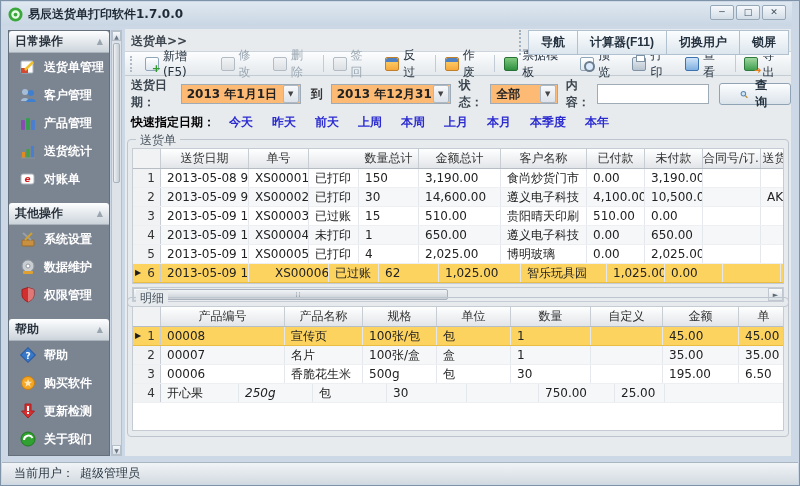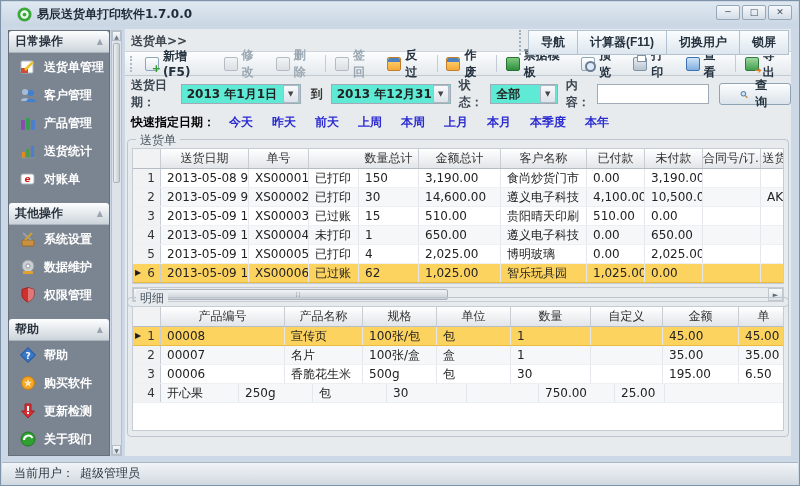--- a/index.html
+++ b/index.html
@@ -2,22 +2,22 @@
 <html><head>
 <meta charset="utf-8">
 <style>
   * { margin:0; padding:0; box-sizing:border-box; }
   html,body { width:800px; height:486px; font-family:"DejaVu Sans","Liberation Sans",sans-serif; }
   body { position:relative; background:#b9c9d9; overflow:hidden; }
 
   .window { position:absolute; inset:0; background:#ccd8e5; border:1px solid #7e93a8; }
 
   
-  .titlebar { position:absolute; left:1px; right:1px; top:1px; height:24px;
-    display:flex; align-items:center; padding-left:15px; font-size:12px; color:#1e2a36;
+  .titlebar { position:absolute; left:1px; right:7px; top:1px; height:24px;
+    display:flex; align-items:center; padding-left:6px; font-size:12px; color:#1e2a36;
     background:linear-gradient(#dfe8f1,#c9d6e3); }
   .titlebar .app-title { margin-left:5px; font-weight:bold; }
   .win-controls { position:absolute; right:6px; top:3px; display:flex; gap:2px; }
   .win-controls span { width:24px; height:15px; border:1px solid #96a7b8; border-radius:2px;
     background:linear-gradient(#f6f9fc,#d3dde7); font-size:9px; line-height:13px; text-align:center; color:#41505e; }
 
   
   .chrome-btns { position:absolute; top:29px; right:10px; display:flex; z-index:5; }
   .chrome-btns .grip { width:5px; border-left:2px dotted #9fb0c0; margin-right:4px; }
   .chrome-btns .cbtn { padding:3px 12px; font-size:12px; color:#24313e; font-weight:bold;
@@ -43,21 +43,21 @@
   .side-scroll .up { top:0; } .side-scroll .down { bottom:0; }
   .side-scroll .sthumb { position:absolute; left:1px; right:1px; top:12px; height:140px;
     background:linear-gradient(90deg,#eef1f4,#c6cdd4); border:1px solid #a9b3bd; border-radius:2px; }
 
   
   .main { position:absolute; left:124px; right:8px; top:28px; bottom:29px; background:#e7ebee; }
   .breadcrumb { position:absolute; top:4px; left:6px; font-size:12px; font-weight:bold; color:#3c4document;4a; color:#3c444d; }
 
   
   .toolbar { position:absolute; top:22px; left:0; right:0; height:25px; display:flex; align-items:center;
-    background:linear-gradient(#fcfdfe,#e4e9ed); border-top:1px solid #cdd4db; border-bottom:1px solid #c3cbd3; padding-left:4px;font-weight:bold; }
+    background:linear-gradient(#fcfdfe,#e4e9ed); border-top:1px solid #cdd4db; border-bottom:1px solid #c3cbd3; padding-left:4px; }
   .toolbar .grip { width:5px; height:16px; border-left:2px dotted #aebbc7; margin:0 4px 0 1px; }
   .tbtn { display:flex; align-items:center; gap:4px; padding:2px 6px; font-size:12px; color:#24313e; }
   .tbtn.disabled { color:#9aa7b2; }
   .tdiv { width:1px; height:17px; background:#c3ccd4; margin:0 3px; }
   .ticon { width:14px; height:14px; display:inline-block; position:relative; flex:none; }
   .i-sheet { background:linear-gradient(#ffffff,#dfe7ef); border:1px solid #8fa5b8; border-radius:2px; }
   .i-sheet.gray { background:linear-gradient(#f2f4f6,#dcdfe3); border-color:#b3bcc4; }
   .i-new::after { content:"+"; position:absolute; right:-3px; bottom:-5px; color:#2f9e2f; font-weight:bold; font-size:11px; }
   .i-orange { background:linear-gradient(#ffd977,#f6a93c); border:1px solid #c07f28; border-radius:2px; }
   .i-orange::before { content:""; position:absolute; left:0; right:0; top:0; height:4px; background:#4f81c2; border-radius:2px 2px 0 0; }
@@ -66,21 +66,21 @@
     border:2px solid #6c7d8d; border-radius:50%; background:#dbeafc; }
   .i-print { background:linear-gradient(#e8edf2,#b9c4cf); border:1px solid #7e93a6; border-radius:2px; }
   .i-print::before { content:""; position:absolute; left:3px; top:-3px; width:7px; height:5px; background:#fff; border:1px solid #7e93a6; }
   .i-view { background:linear-gradient(#cfe3f8,#7fb0e0); border:1px solid #3c72ad; border-radius:2px; }
   .i-export { background:linear-gradient(#9fd79f,#3f9f4f); border:1px solid #2d7a3c; border-radius:2px; }
   .i-export::after { content:"➜"; position:absolute; right:-4px; bottom:-5px; color:#e87d1e; font-size:9px; font-weight:bold; }
 
   
   .filters { position:absolute; top:54px; left:6px; right:0; height:22px; display:flex; align-items:center; font-size:12px; color:#333; }
   .flabel { margin-right:4px; font-weight:bold; color:#3a444e; }
-  .combo { display:flex; align-items:center; background:#5eead4; border:1px solid #9fabb7; height:20px; margin-right:8px; }
+  .combo { display:flex; align-items:center; background:#fdba74; border:1px solid #9fabb7; height:20px; margin-right:8px; }
   .combo .cval { flex:1; padding:0 5px; font-weight:bold; color:#222; overflow:hidden; white-space:nowrap; }
   .combo .carr { width:16px; height:18px; margin:0 1px; border:1px solid #aeb9c4; border-radius:2px;
     background:linear-gradient(#f7f9fb,#dde3e9); font-size:7px; color:#444; text-align:center; line-height:17px; }
   .to-label { margin:0 8px 0 2px; font-weight:bold; }
   .txt-input { height:20px; border:1px solid #9fabb7; background:#fff; font-size:12px; padding:0 4px; margin-right:10px; font-family:inherit; }
   .search-btn { display:flex; align-items:center; gap:4px; height:22px; padding:0 20px;
     background:linear-gradient(#fcfdfe,#dbe3ea); border:1px solid #8fa3b5; border-radius:3px; font-size:12px; font-weight:bold; color:#24313e; }
 
   
   .quickdates { position:absolute; top:84px; left:6px; right:0; height:18px; display:flex; align-items:center; font-size:12px; }
@@ -439,21 +439,21 @@
             <div class="tcell" style="width: 82px;">2,025.00</div>
             <div class="tcell" style="width: 86px;">博明玻璃</div>
             <div class="tcell" style="width: 58px;">0.00</div>
             <div class="tcell" style="width: 58px;">2,025.00</div>
             <div class="tcell" style="width: 58px;"></div>
             <div class="tcell" style="width: 28px;"></div>
           </div>
           <div class="trow selected">
             <div class="tcell gutter" style="width: 28px;"><span class="marker">▶</span><span>6</span></div>
             <div class="tcell" style="width: 88px;">2013-05-09 12:23</div>
-            <div class="tcell" style="width: 60px;">XS00006</div>
+            <div class="tcell" style="width: 60px; margin-left: 20px;">XS00006</div>
             <div class="tcell" style="width: 50px;">已过账</div>
             <div class="tcell" style="width: 60px;">62</div>
             <div class="tcell" style="width: 82px;">1,025.00</div>
             <div class="tcell" style="width: 86px;">智乐玩具园</div>
             <div class="tcell" style="width: 58px;">1,025.00</div>
             <div class="tcell" style="width: 58px;">0.00</div>
             <div class="tcell" style="width: 58px;"></div>
             <div class="tcell" style="width: 28px;"></div>
           </div>
         </div>
@@ -507,21 +507,21 @@
             <div class="tcell" style="width: 74px;">500g</div>
             <div class="tcell" style="width: 74px;">包</div>
             <div class="tcell" style="width: 80px;">30</div>
             <div class="tcell" style="width: 72px;"></div>
             <div class="tcell" style="width: 76px;">195.00</div>
             <div class="tcell" style="width: 50px;">6.50</div>
           </div>
           <div class="trow alt">
             <div class="tcell gutter" style="width: 28px;"><span>4</span></div>
             <div class="tcell" style="width: 78px;">开心果</div>
-            <div class="tcell" style="width: 74px;">250g</div>
+            <div class="tcell" style="width: 74px; font-style: italic;">250g</div>
             <div class="tcell" style="width: 74px;">包</div>
             <div class="tcell" style="width: 80px;">30</div>
             <div class="tcell" style="width: 72px;"></div>
             <div class="tcell" style="width: 76px;">750.00</div>
             <div class="tcell" style="width: 50px;">25.00</div>
           </div>
         </div>
     </div>
   </div>
 

